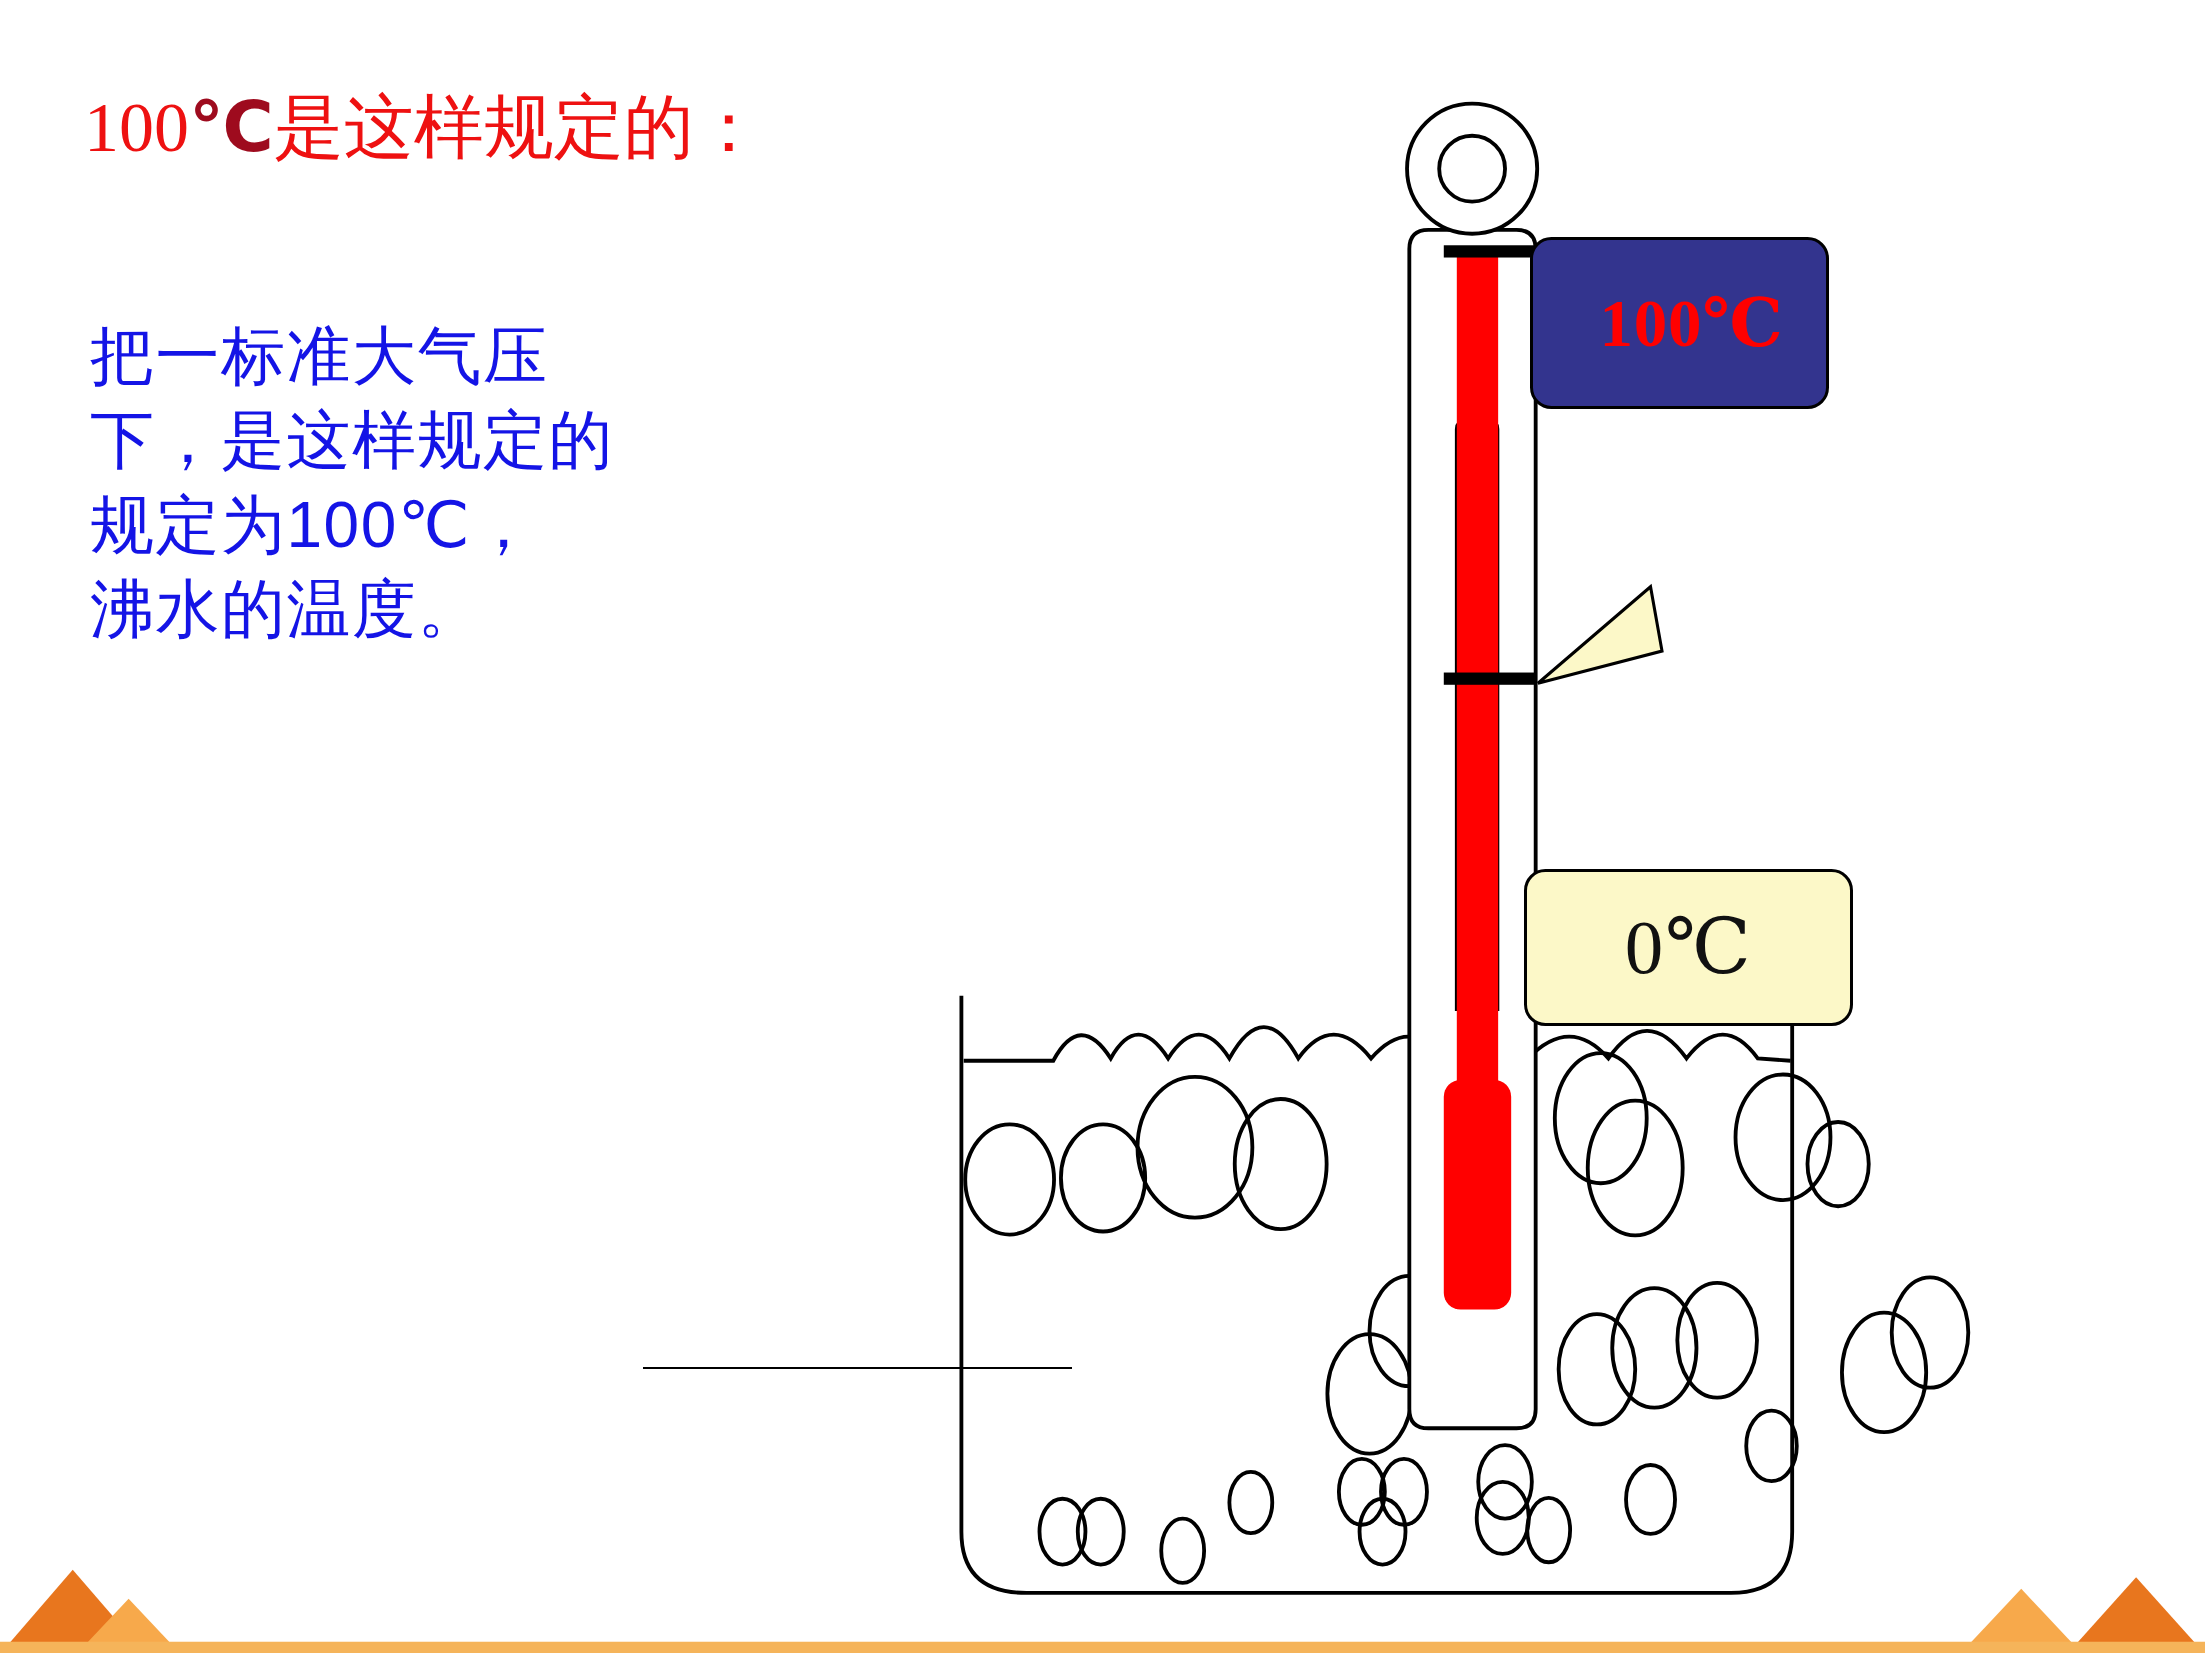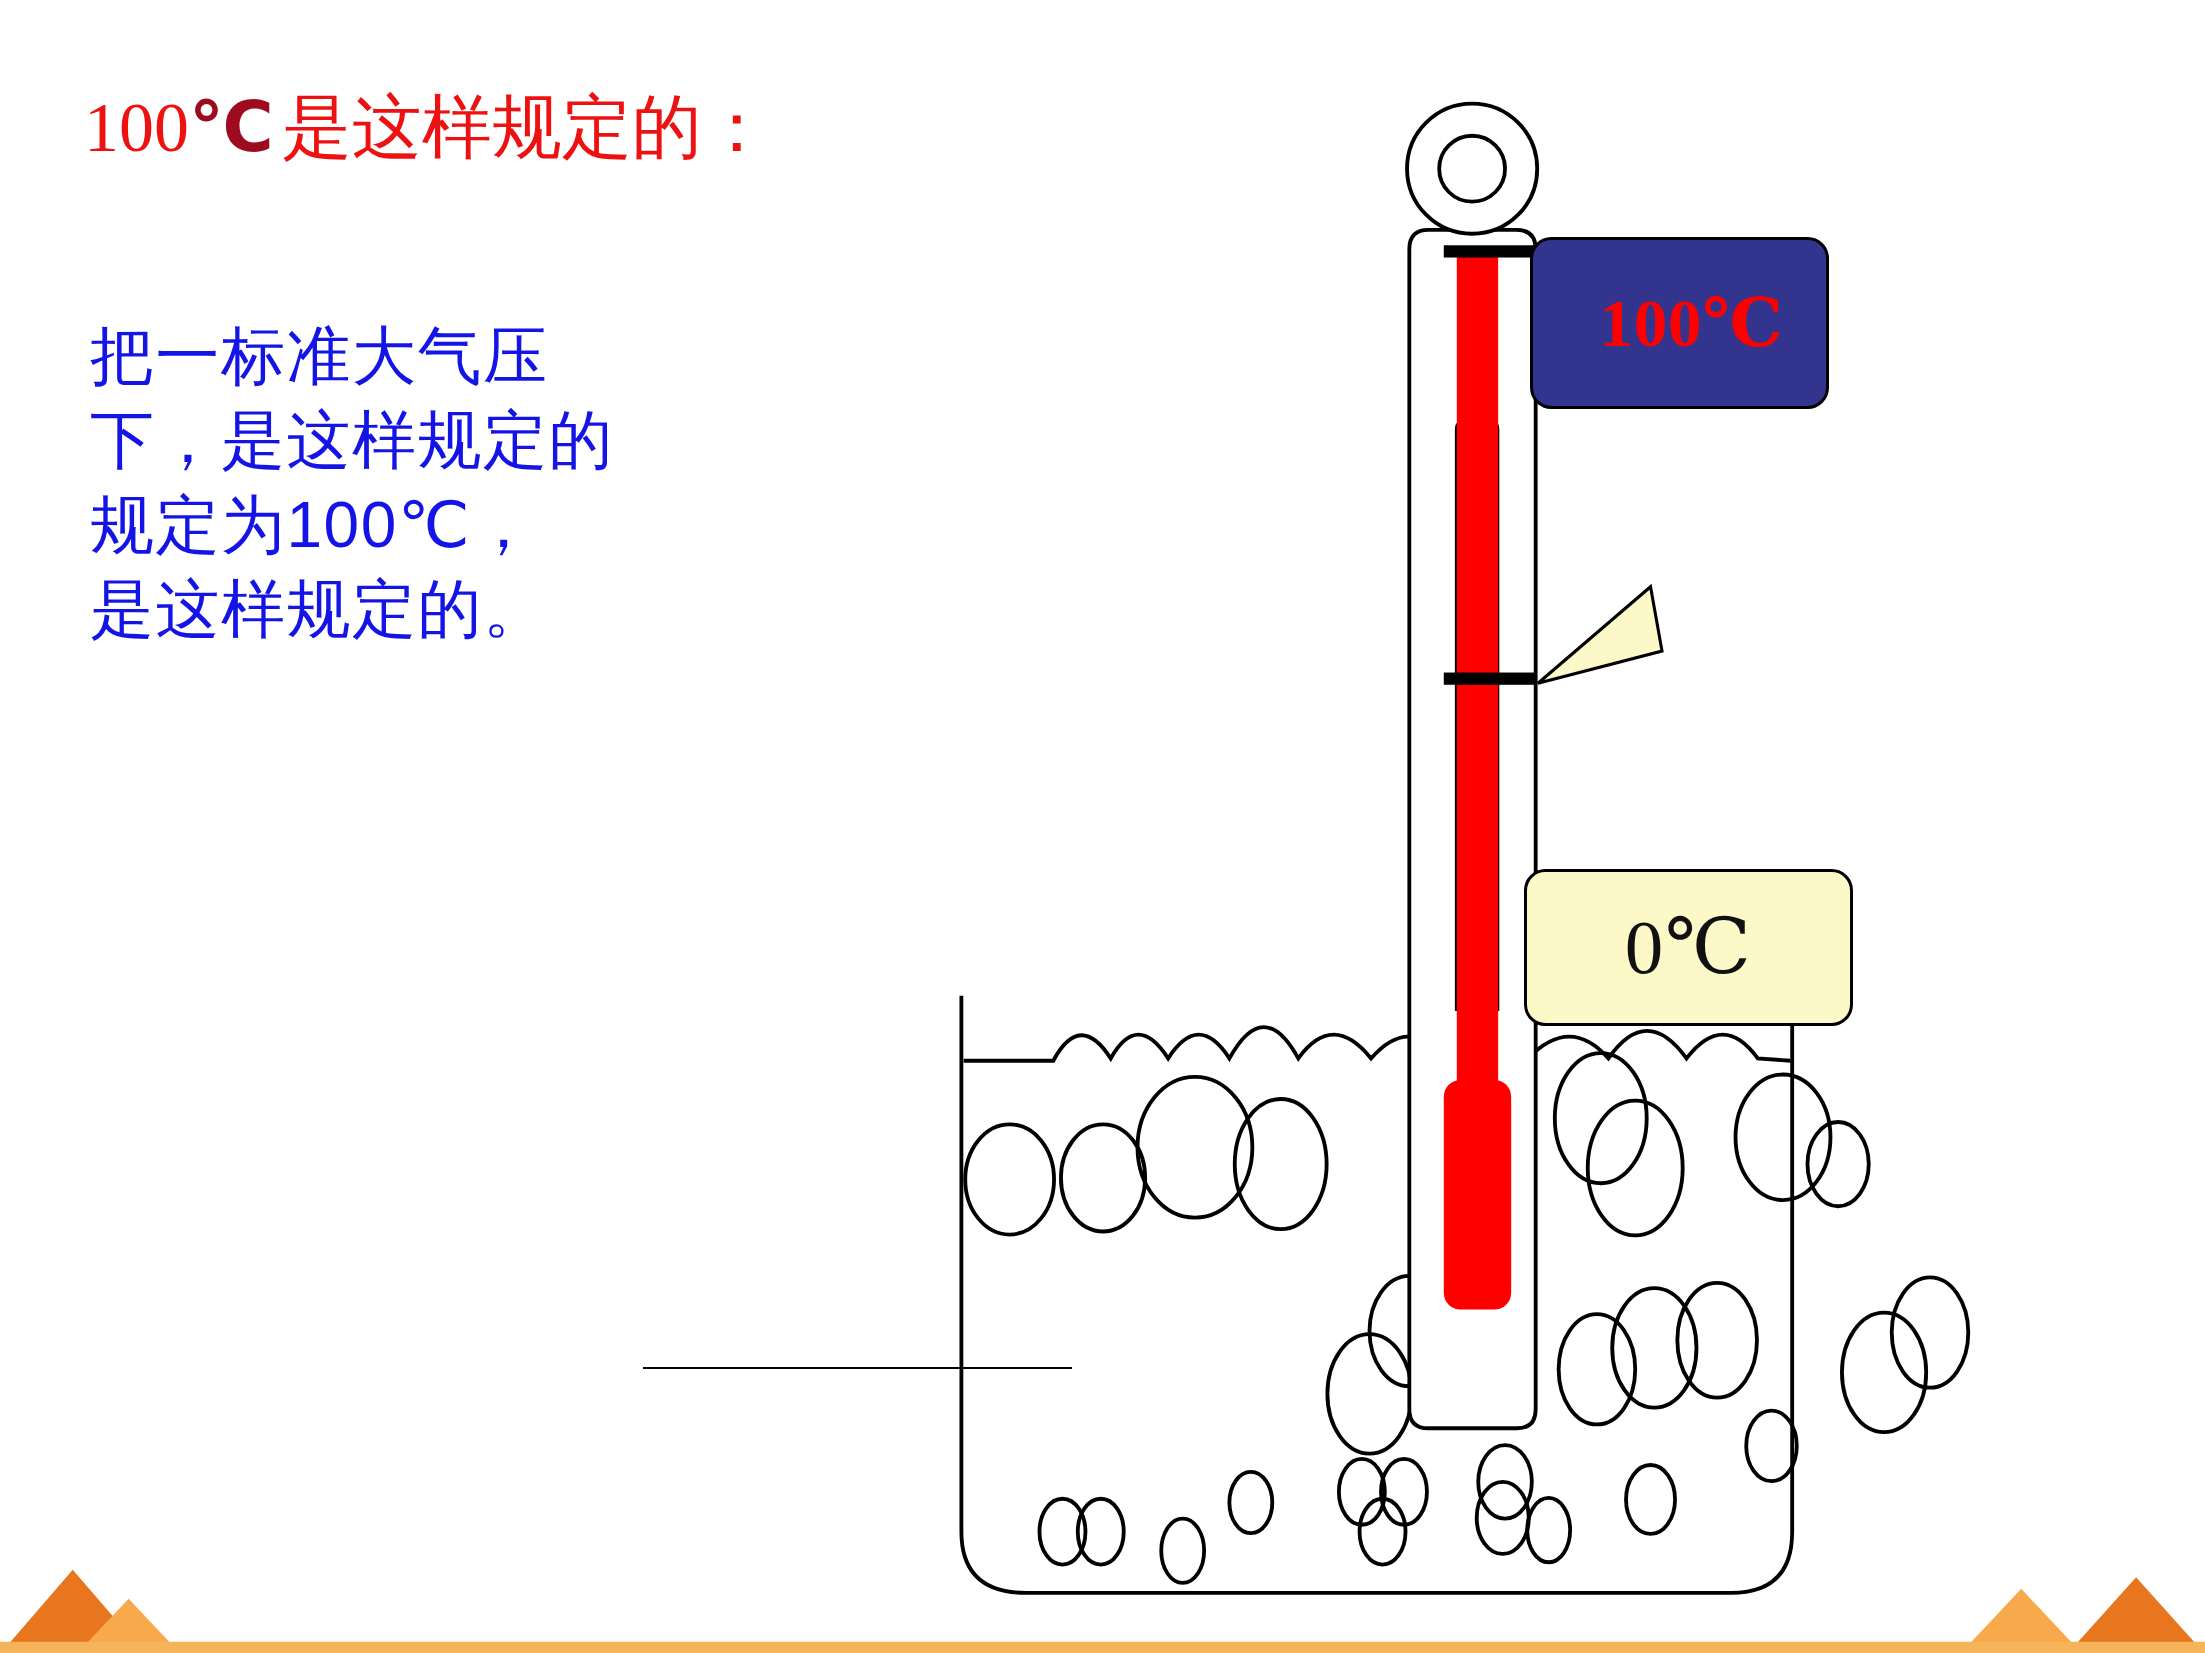--- a/index.html
+++ b/index.html
@@ -13,21 +13,21 @@
   #slide{position:absolute;left:0;top:0;width:2205px;height:1654px;background:#fff;}
 
   
   .title{
     position:absolute;left:84px;top:92px;
     font-family:"Liberation Serif","DejaVu Serif",serif;
     font-size:70px;line-height:1.0;
     color:#ee1111;white-space:nowrap;
   }
   .title .deg{color:#9e0b1e;font-family:"Liberation Sans","DejaVu Sans",sans-serif;font-weight:bold;}
-  .title .cn{font-family:Liberation Mono, monospace;color:#ee1111;margin-left:8px;}
+  .title .cn{font-family:Liberation Mono, monospace;color:#ee1111;}
 
   .body-text{
     position:absolute;left:90px;top:314px;
     width:904px;
     color:#1414e6;
     font-family:"Liberation Sans","DejaVu Sans",sans-serif;
     font-size:64px;line-height:1.32;
     letter-spacing:1.5px;
   }
   .body-text .line{white-space:nowrap;}
@@ -82,21 +82,21 @@
 <div id="slide">
 
   <div class="title">
     <span class="num">100</span><span class="deg">℃</span><span class="cn">是这样规定的：</span>
   </div>
 
   <div class="body-text">
     <div class="line">把一标准大气压</div>
     <div class="line">下，是这样规定的</div>
     <div class="line">规定为100℃，</div>
-    <div class="line">是这样规定的。</div>
+    <div class="line">沸水的温度。</div>
   </div>
 
   <div class="leader-line"></div>
 
   <svg id="illus" viewBox="0 0 1720 1990">
     <g fill="none" stroke="#000" stroke-width="5">
 
       <path d="M 105 1180 L 105 1880 Q 105 1960 190 1960 L 1110 1960 Q 1190 1960 1190 1880 L 1190 1180" stroke-width="5" fill="none"></path>
 
       <path d="M 108 1265 L 225 1265 Q 260 1200 300 1262 Q 335 1200 375 1262 Q 415 1200 455 1262

